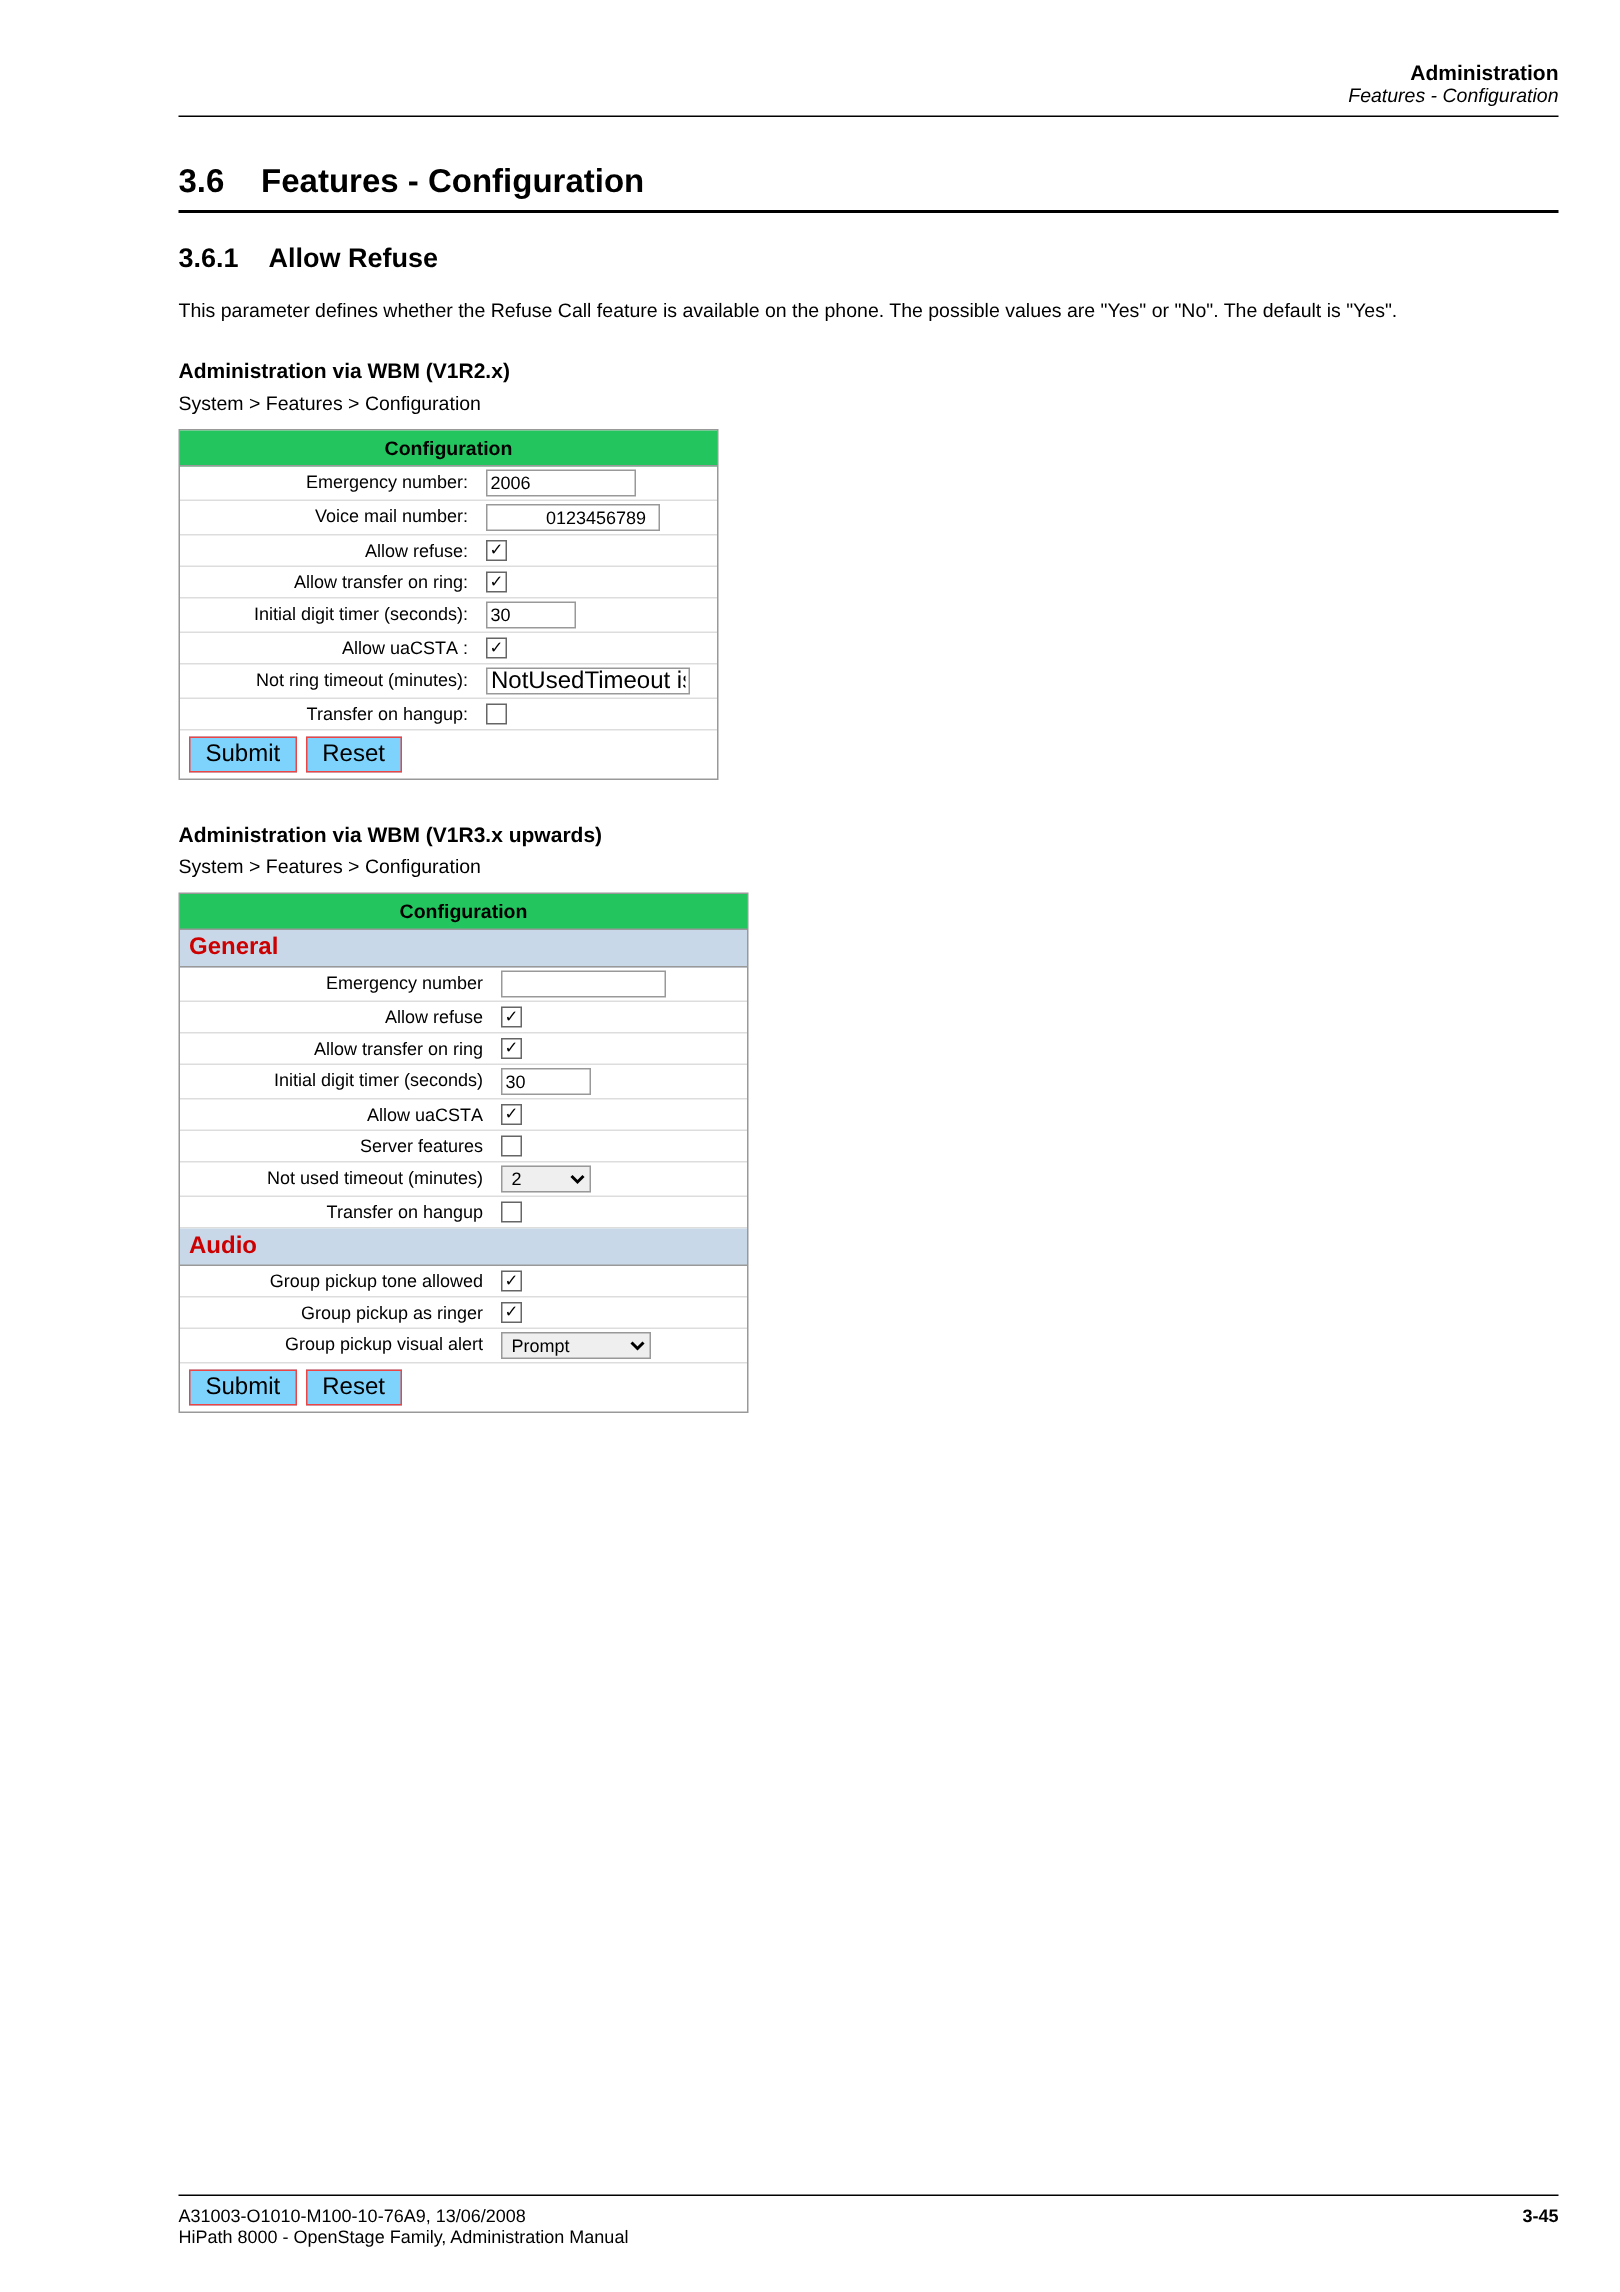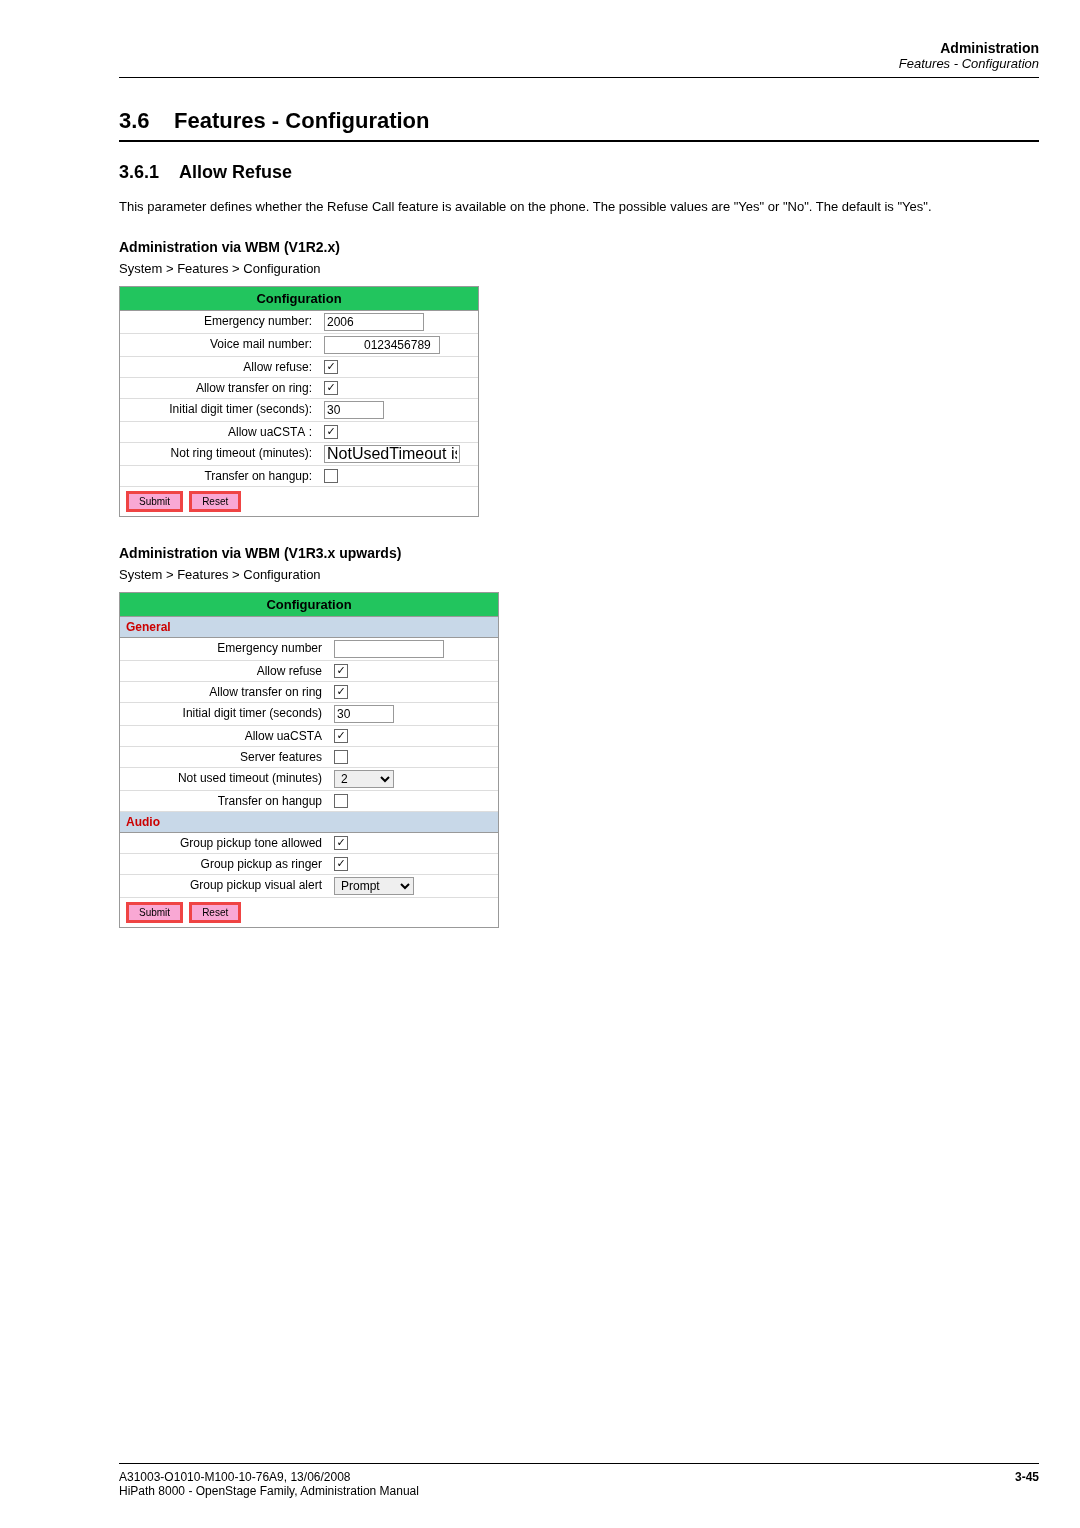--- a/index.html
+++ b/index.html
@@ -116,34 +116,34 @@
     .config-select {
       border: 1px solid #999;
       height: 18px;
       font-size: 12px;
       padding: 0 2px;
       width: 120px;
     }
     .section-divider {
       background: #c8d8e8;
       font-weight: bold;
-      font-size: 12px;
+      font-size: 16px;
       color: #c00;
       padding: 3px 6px;
       border-bottom: 1px solid #999;
     }
     .btn-row {
       display: flex;
       gap: 6px;
       padding: 4px 6px;
     }
     .btn {
-      border: 3px solid #ef4444;
-      background: #f9a8d4;
-      font-size: 10px;
+      border: 1px solid #ef4444;
+      background: #7dd3fc;
+      font-size: 16px;
       padding: 2px 10px;
       cursor: pointer;
     }
     .footer {
       position: absolute;
       bottom: 30px;
       left: 80px;
       right: 80px;
       border-top: 1px solid #000;
       padding-top: 6px;
@@ -353,21 +353,21 @@
       <div class="config-row-v3">
         <div class="config-label-v3">Group pickup as ringer</div>
         <div class="config-value-v3">
           <div class="config-checkbox">✓</div>
         </div>
       </div>
 
       <div class="config-row-v3">
         <div class="config-label-v3">Group pickup visual alert</div>
         <div class="config-value-v3">
-          <select class="config-select" style="width:80px">
+          <select class="config-select" style="width:100px">
             <option value="Prompt" selected="">Prompt</option>
           </select>
         </div>
       </div>
 
       <div class="btn-row">
         <button class="btn">Submit</button>
         <button class="btn">Reset</button>
       </div>
     </div>

